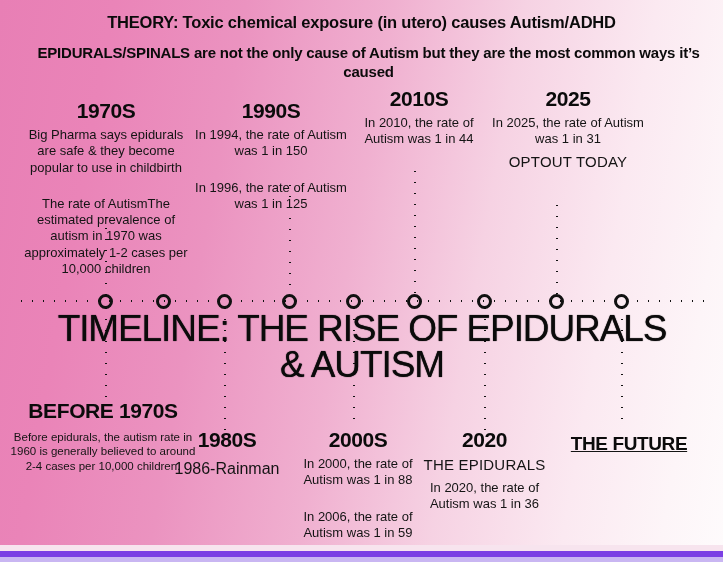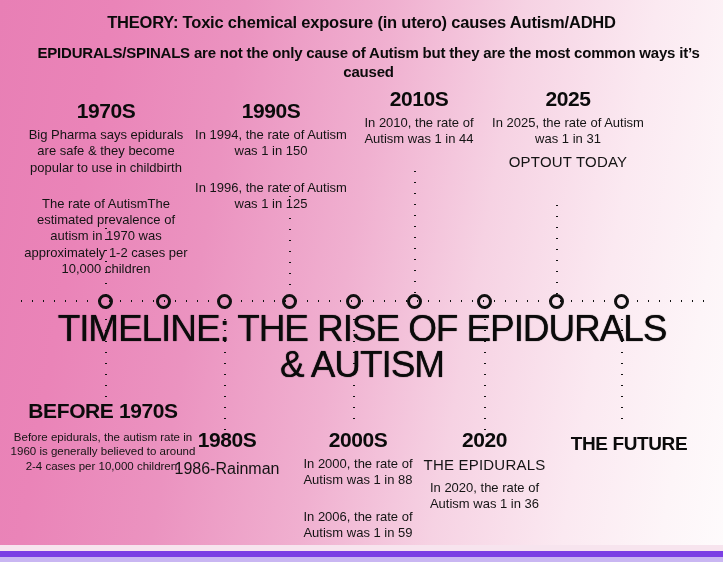--- a/index.html
+++ b/index.html
@@ -223,21 +223,21 @@
     <div class="entry-body">In 2000, the rate of Autism was 1 in 88</div>
     <div class="entry-body p2">In 2006, the rate of Autism was 1 in 59</div>
   </div>
 
   <div class="entry" style="left:422px; top:429px; width:125px;">
     <div class="entry-year">2020</div>
     <div class="entry-sub">THE EPIDURALS</div>
     <div class="entry-body">In 2020, the rate of Autism was 1 in 36</div>
   </div>
 
-  <div class="entry" style="left:540px; top:434px; width:178px;">
+  <div class="entry" style="left:540px; top:434px; width:178px;text-decoration:underline;">
     <div class="entry-year small">THE FUTURE</div>
   </div>
 
   <div class="bar-pale"></div>
   <div class="bar-purple"></div>
   <div class="bar-lav"></div>
 
 </div>
 
 </body></html>

